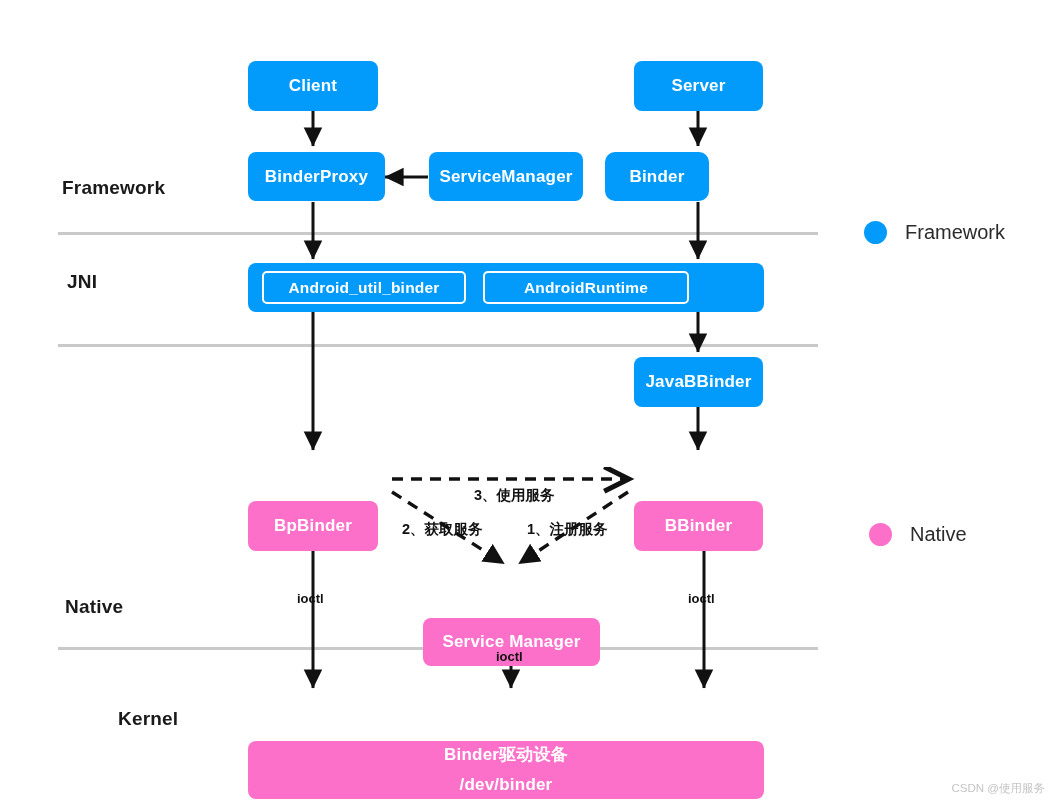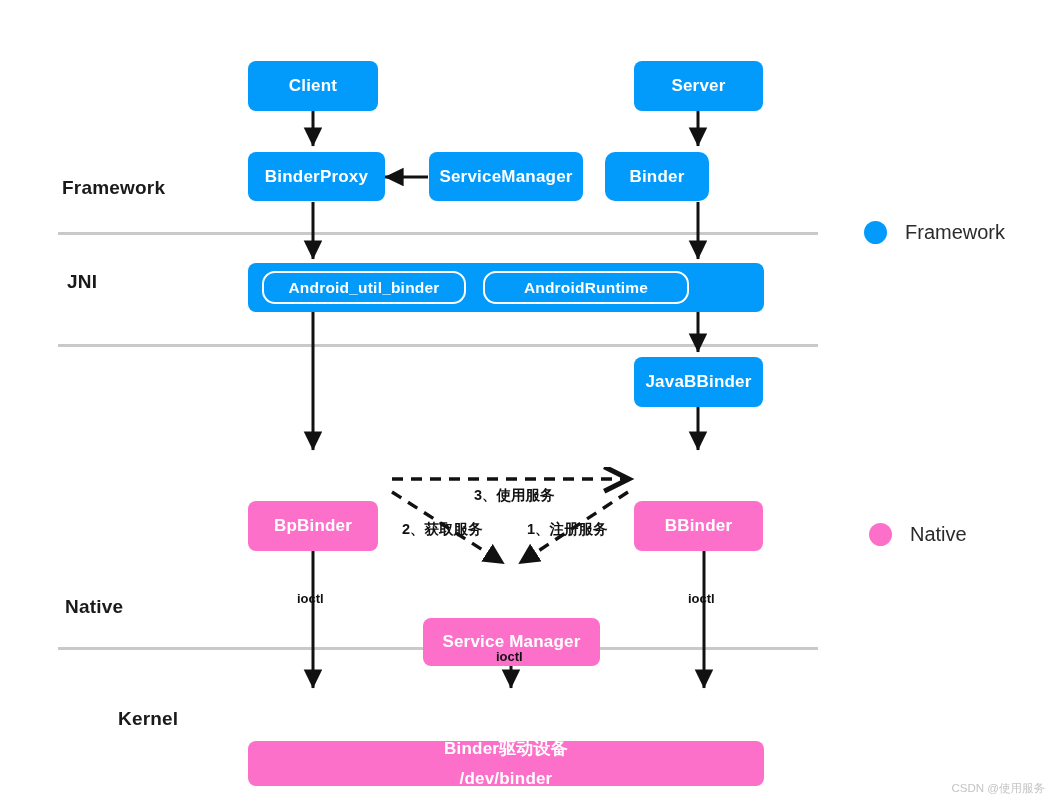--- a/index.html
+++ b/index.html
@@ -64,21 +64,21 @@
     border-radius: 8px;
     display: flex;
     align-items: center;
     justify-content: flex-start;
     gap: 17px;
     padding: 0 14px;
   }
   .chip {
     box-sizing: border-box;
     border: 2.5px solid #ffffff;
-    border-radius: 13px;
+    border-radius: 5px;
     color: #ffffff;
     font-weight: bold;
     font-size: 15.5px;
     height: 33px;
     display: flex;
     align-items: center;
     justify-content: center;
     letter-spacing: 0.2px;
     white-space: nowrap;
   }
@@ -212,21 +212,21 @@
     <div class="chip c2">AndroidRuntime</div>
   </div>
 
   <div class="box blue" style="left:634px; top:357px; width:129px; height:50px;">JavaBBinder</div>
 
   <div class="box pink" style="left:248px; top:453px; width:130px; height:50px;">BpBinder</div>
   <div class="box pink" style="left:634px; top:453px; width:129px; height:50px;">BBinder</div>
 
   <div class="box pink" style="left:423px; top:570px; width:177px; height:48px;">Service Manager</div>
 
-  <div class="box pink" style="left:248px; top:693px; width:516px; height:45px; flex-direction:column; gap:8px;">
+  <div class="box pink" style="left:248px; top:693px; width:516px; height:58px; flex-direction:column; gap:8px;">
     <span>Binder驱动设备</span>
     <span>/dev/binder</span>
   </div>
 
   <div class="edge-label" style="left:297px; top:591px;">ioctl</div>
   <div class="edge-label" style="left:688px; top:591px;">ioctl</div>
   <div class="edge-label" style="left:496px; top:649px;">ioctl</div>
 
   <div class="flow-label" style="left:470px; top:486px; background:#ffffff; padding:0 4px;">3、使用服务</div>
   <div class="flow-label" style="left:402px; top:520px;">2、获取服务</div>

